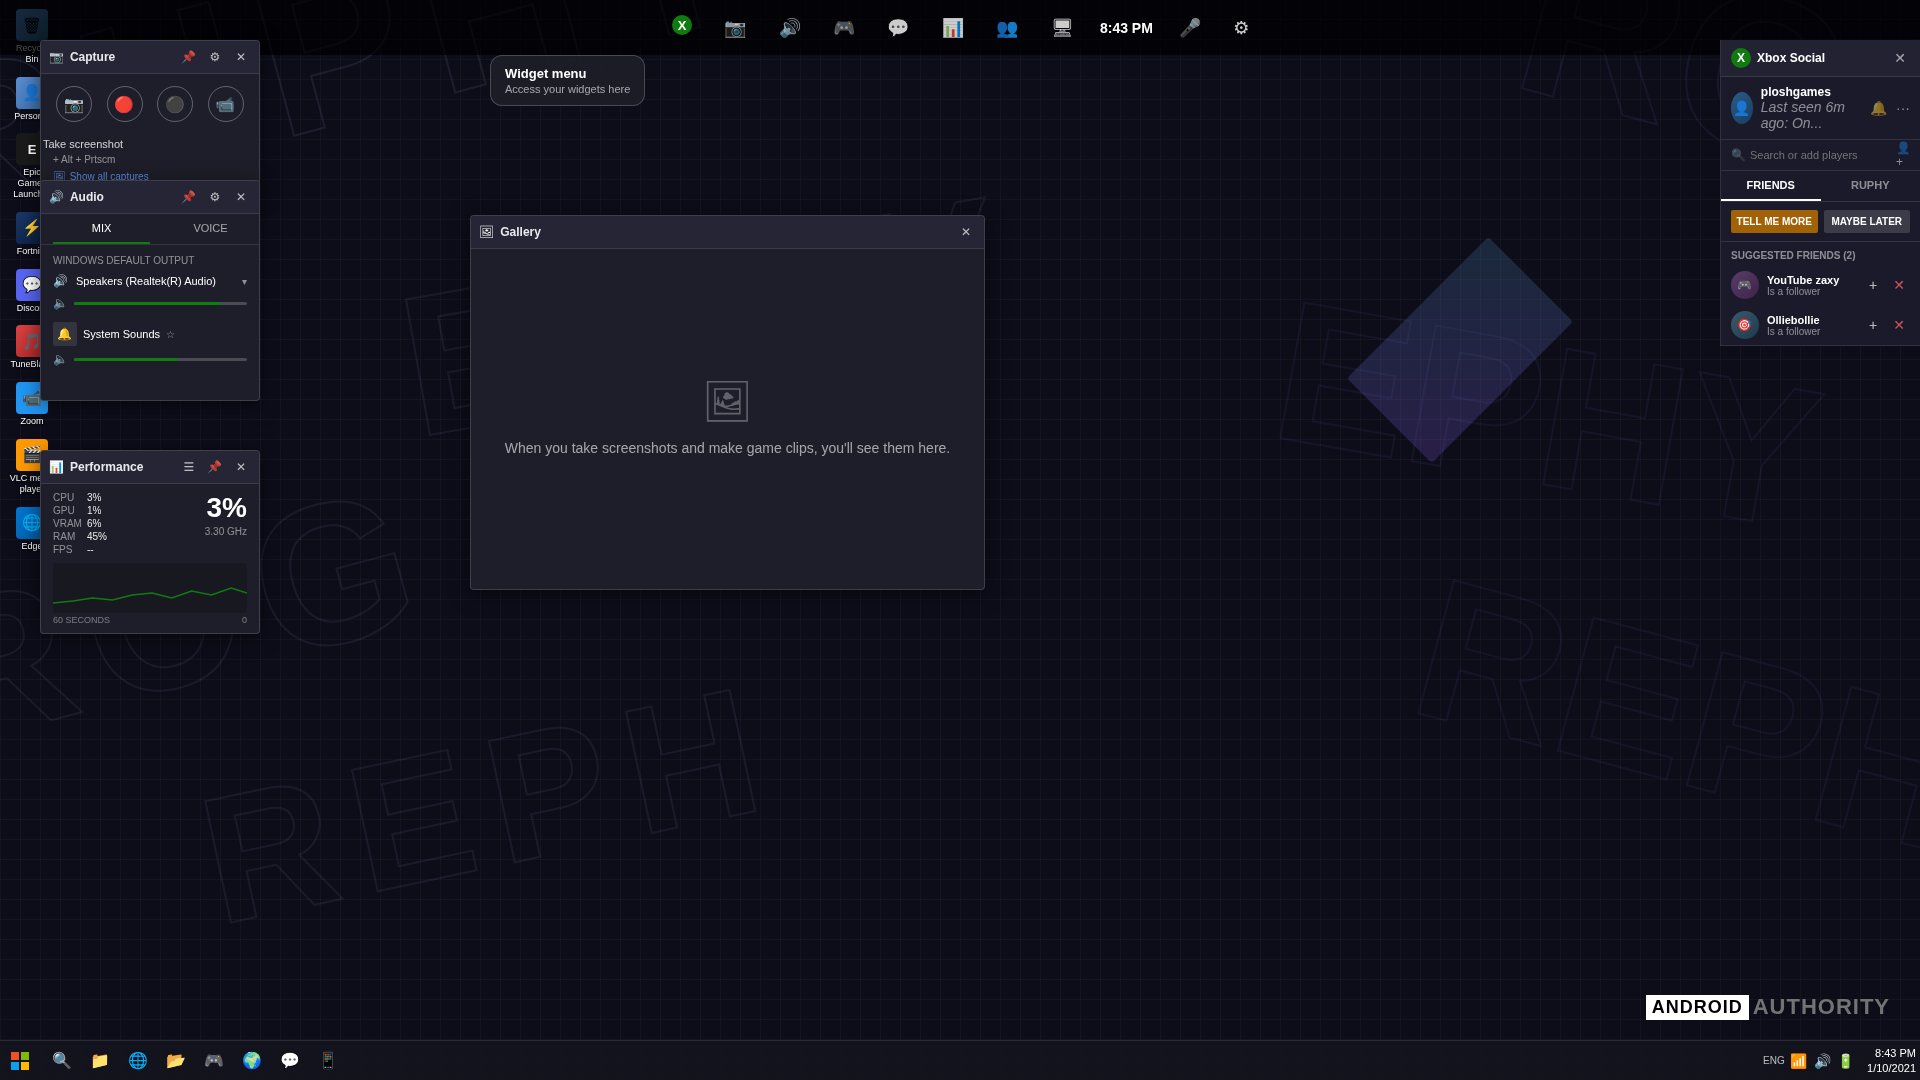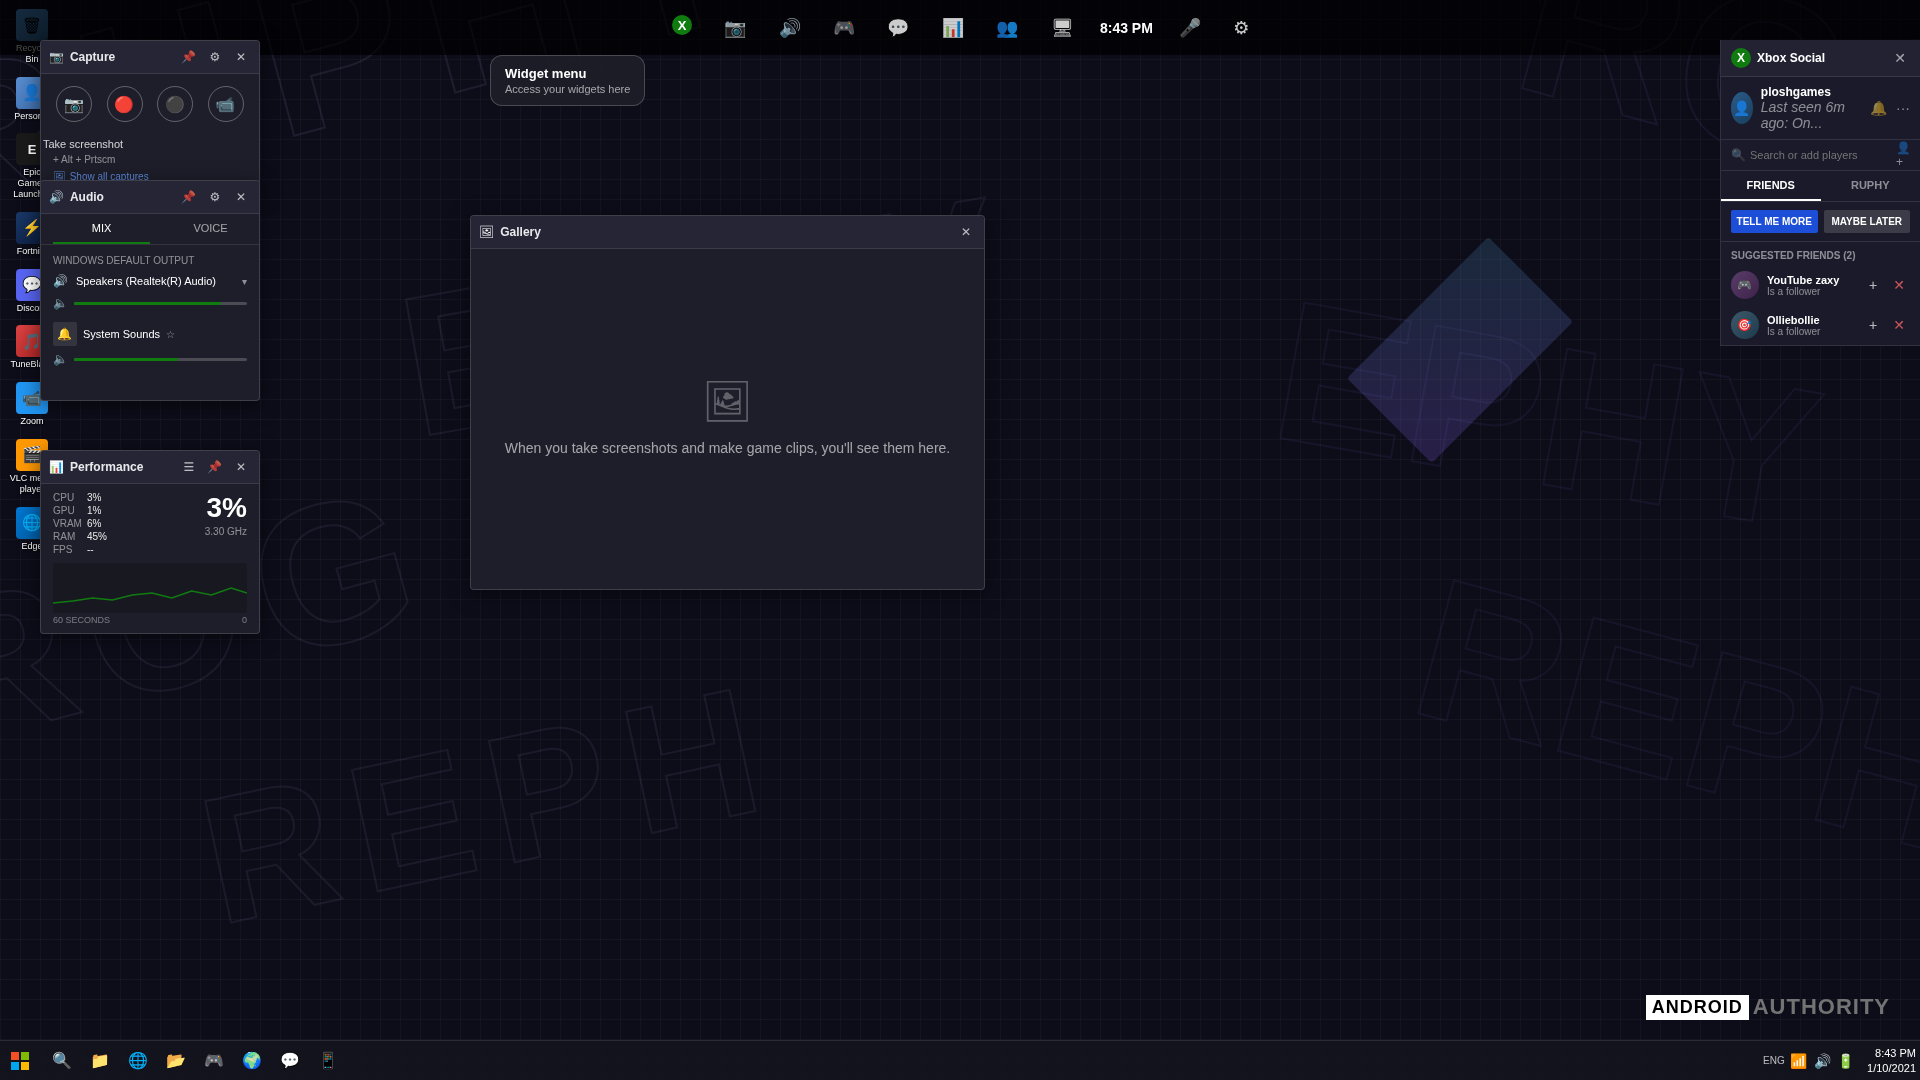--- a/index.html
+++ b/index.html
@@ -554,21 +554,21 @@
     .xbox-promo-btn {
       flex: 1;
       padding: 6px 4px;
       font-size: 10px;
       font-weight: 600;
       text-align: center;
       cursor: pointer;
       border-radius: 2px;
     }
     .xbox-promo-btn.primary {
-      background: #1d4ed8;
+      background: #a16207;
       color: white;
     }
     .xbox-promo-btn.secondary {
       background: rgba(255,255,255,0.15);
       color: white;
     }
     .xbox-suggested-label {
       padding: 8px 10px 4px;
       font-size: 10px;
       color: rgba(255,255,255,0.5);

